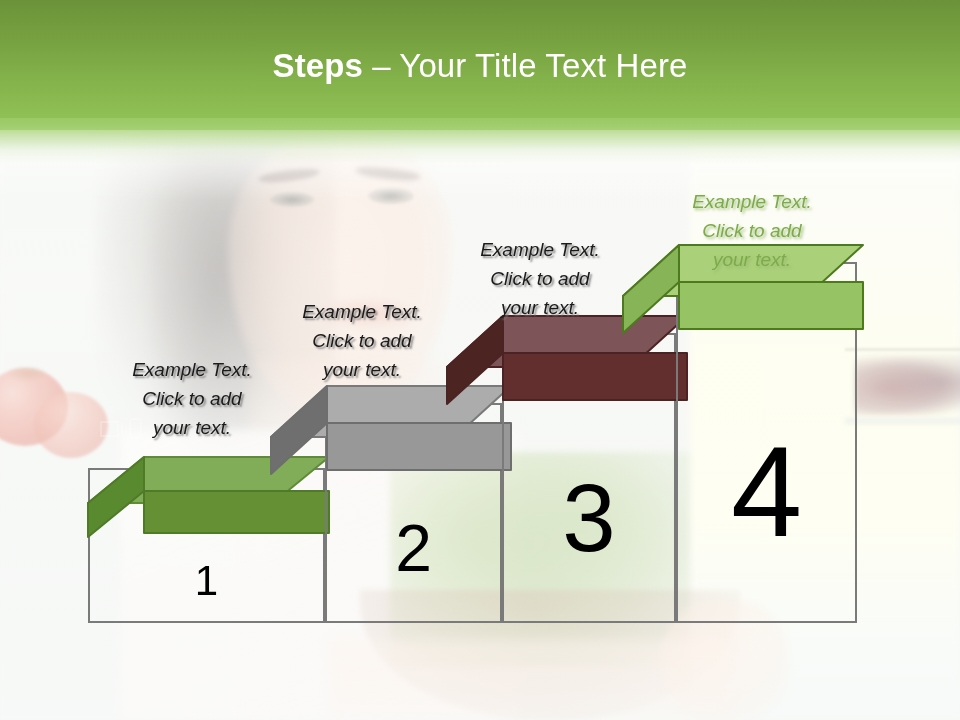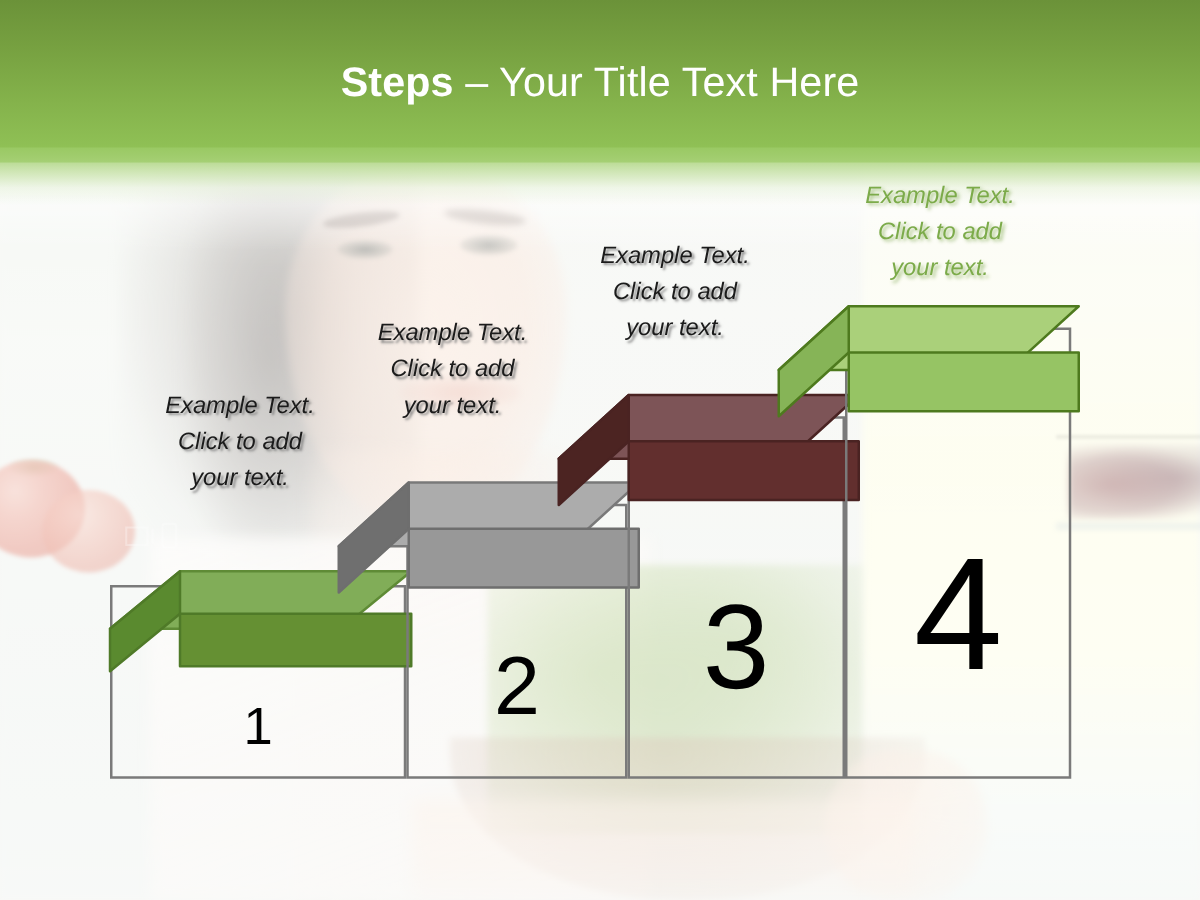--- a/index.html
+++ b/index.html
@@ -240,20 +240,21 @@
   .title .t-rest { font-weight: normal; }
 
   
   .caption {
     position: absolute;
     text-align: center;
     font-style: italic;
     font-size: 19px;
     line-height: 29px;
     white-space: pre-line;
+    margin-top: 45px;
   }
   .caption.dark {
     color: #1b1b1b;
     text-shadow: 2px 2px 2px rgba(120,120,120,.85);
   }
   .caption.green {
     color: #7cab4a;
     text-shadow: 2px 2px 3px rgba(150,185,110,.85);
   }
   #cap1 { left: 92px;  top: 310px; width: 200px; }

